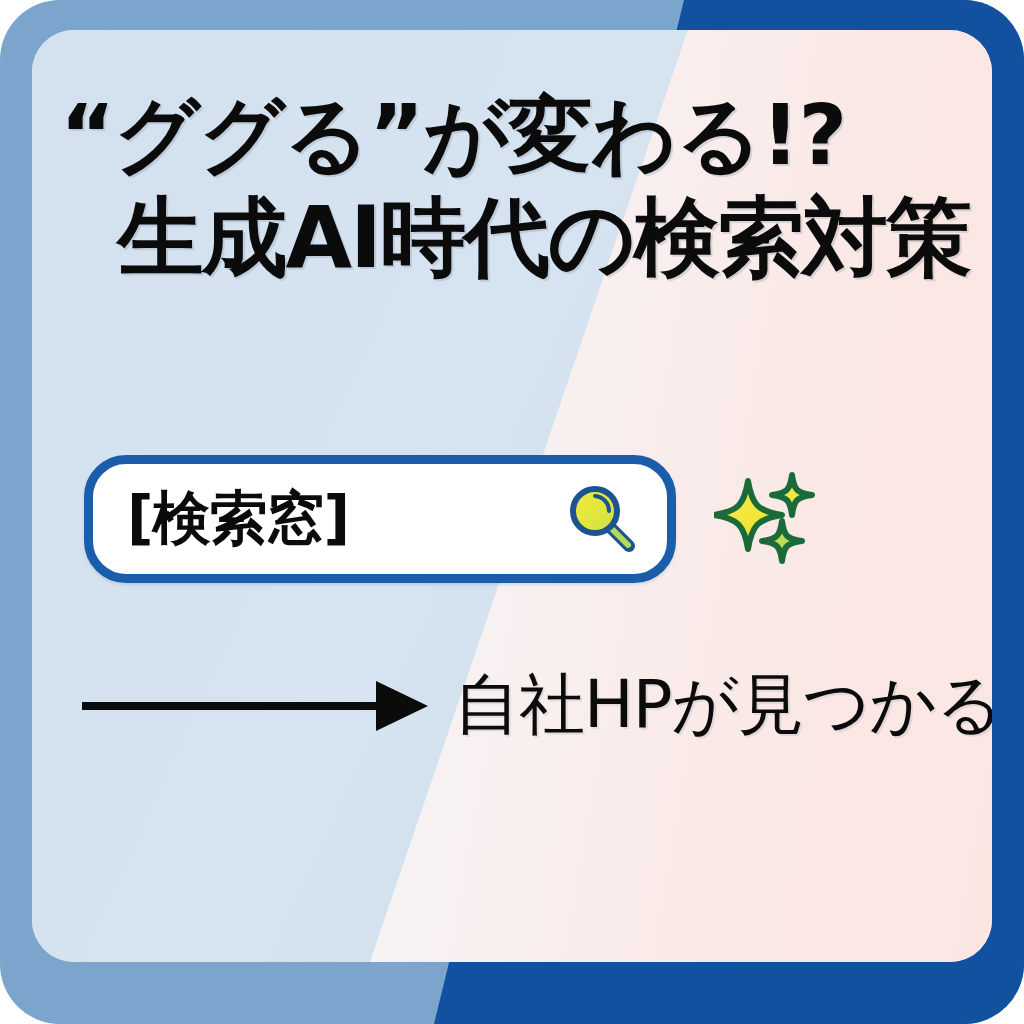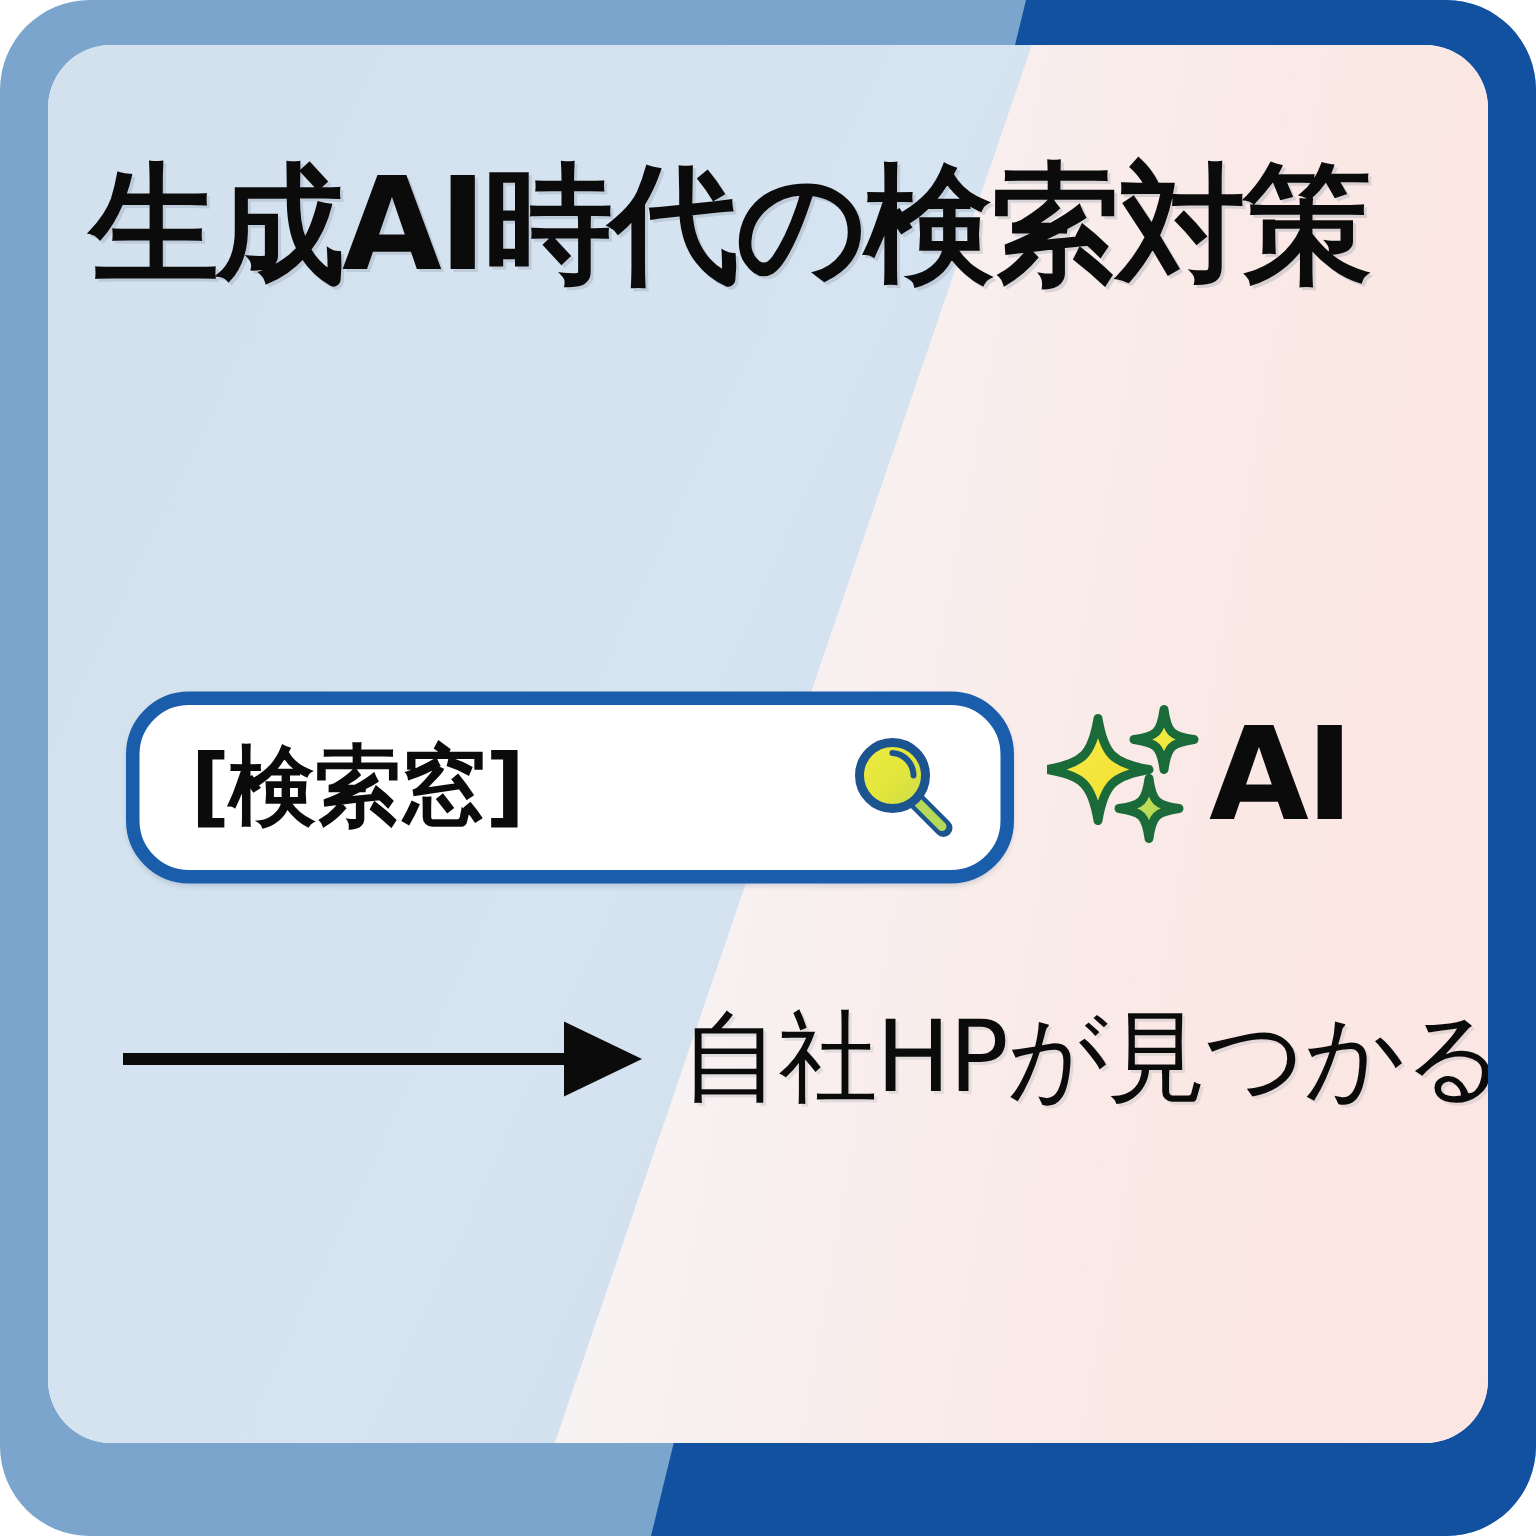--- a/index.html
+++ b/index.html
@@ -87,32 +87,33 @@
     font-size: 84px;
     white-space: nowrap;
     display: block;
   }
   .headline-line2 {
     font-size: 86px;
     white-space: nowrap;
     display: block;
     margin-top: 14px;
     letter-spacing: -2px;
+    text-align: right;
   }
 
   
   .search-row {
     position: absolute;
     left: 52px;
-    top: 431px;
+    top: 414px;
     width: 880px;
     height: 150px;
     display: flex;
-    align-items: flex-start;
-    gap: 14px;
+    align-items: center;
+    gap: 30px;
   }
   .search-box {
     position: relative;
     width: 592px;
     height: 128px;
     box-sizing: border-box;
     background: #ffffff;
     border: 9px solid #1a5daa;
     border-radius: 42px;
     display: flex;
@@ -191,20 +192,21 @@
 
   </div>
 
   <div class="card">
     <div class="card-left"></div>
     <div class="card-right"></div>
 
     <div class="card-content">
 
       <div class="headline">
+        <span class="headline-line1">“ググる”が変わる!?</span>
         <span class="headline-line2">生成AI時代の検索対策</span>
       </div>
 
       <div class="search-row">
 
         <div class="search-box">
           <span class="search-text" title="[検索窓]">[検索窓]</span>
 
           <svg class="magnifier" viewBox="0 0 76 76">
             <defs>
@@ -240,21 +242,20 @@
                 <stop offset="100%" stop-color="#9ece5a"></stop>
               </linearGradient>
             </defs>
 
             <path d="M 34 18 C 38 42 44 48 68 52 C 44 56 38 62 34 86 C 30 62 24 56 0 52 C 24 48 30 42 34 18 Z" fill="url(#spGrad1)" stroke="#1b6b3a" stroke-width="6" stroke-linejoin="round"></path>
 
             <path d="M 78 12 C 80 27 83 30 98 32 C 83 34 80 37 78 52 C 76 37 73 34 58 32 C 73 30 76 27 78 12 Z" fill="url(#spGrad2)" stroke="#1b6b3a" stroke-width="6" stroke-linejoin="round"></path>
 
             <path d="M 68 58 C 70 73 73 76 88 78 C 73 80 70 83 68 98 C 66 83 63 80 48 78 C 63 76 66 73 68 58 Z" fill="url(#spGrad3)" stroke="#1b6b3a" stroke-width="6" stroke-linejoin="round"></path>
           </svg>
-          <span class="ai-label">AI</span>
         </div>
       </div>
 
       <div class="arrow-row">
         <svg class="arrow-svg" viewBox="0 0 352 60">
           <line x1="2" y1="31" x2="300" y2="31" stroke="#0b0b0b" stroke-width="8" stroke-linecap="butt"></line>
           <polygon points="296,6 348,31 296,56" fill="#0b0b0b"></polygon>
         </svg>
         <span class="arrow-caption">自社HPが見つかる</span>
       </div>

